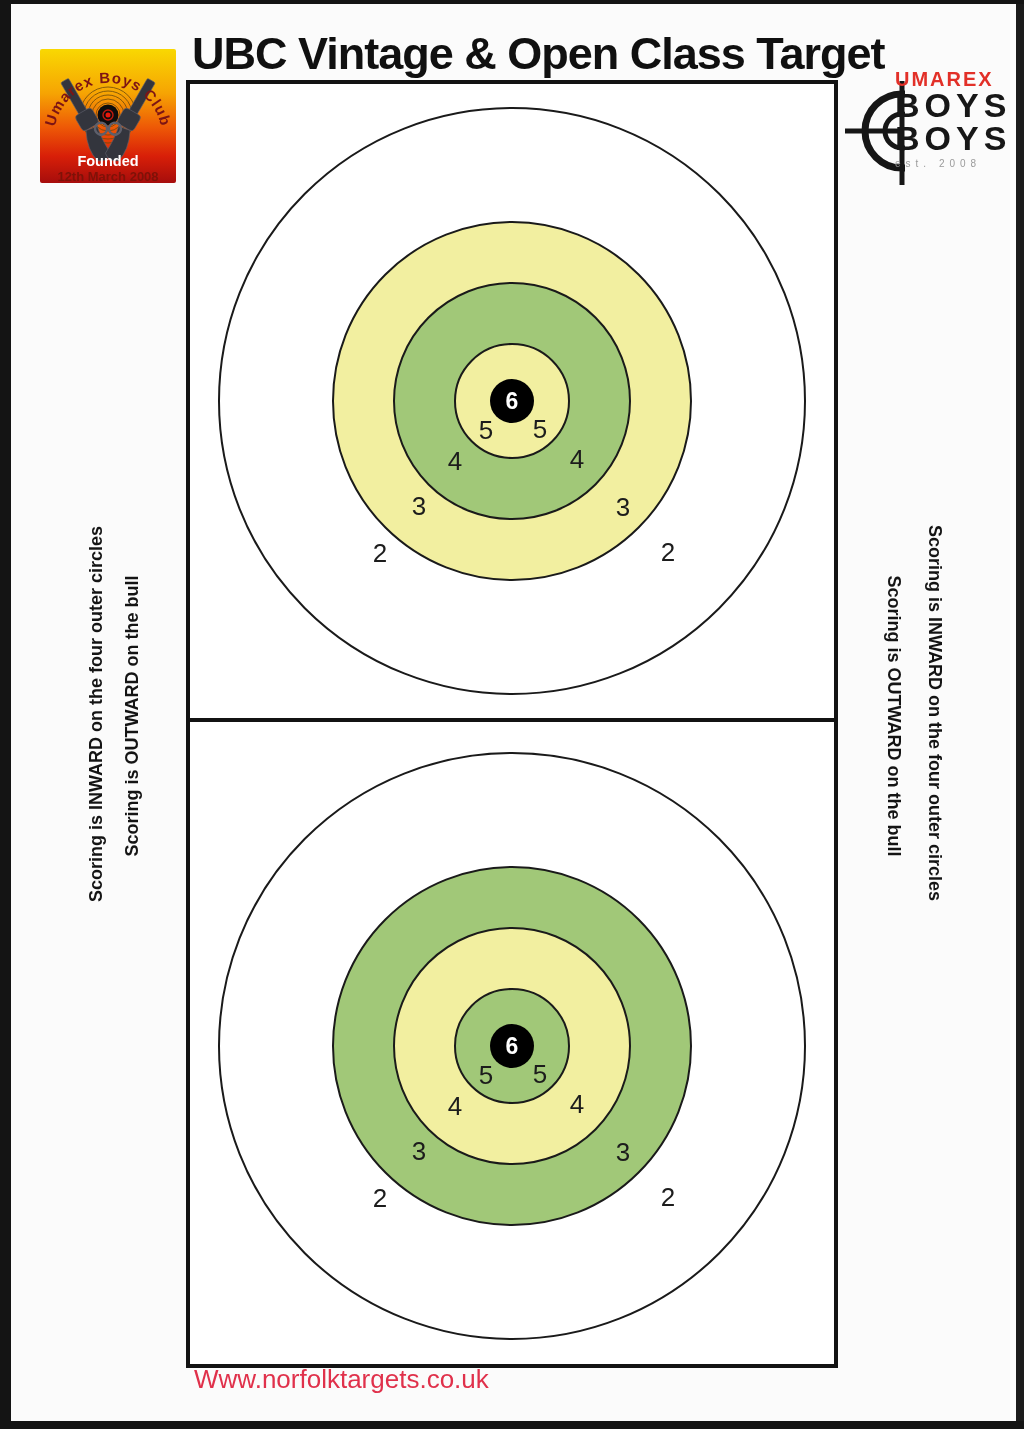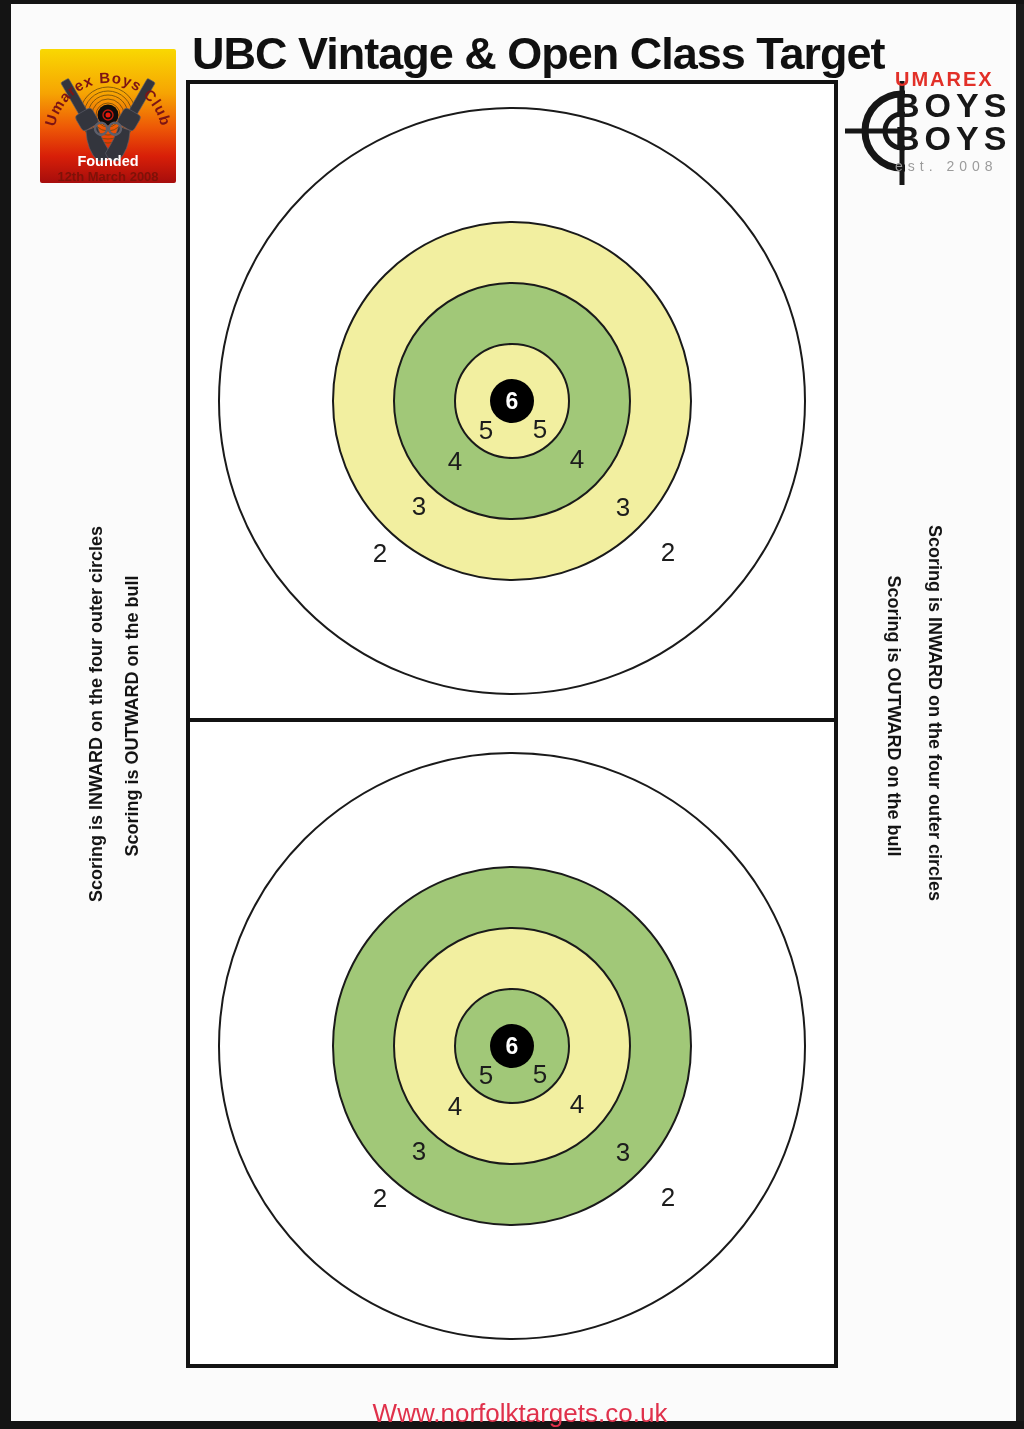--- a/index.html
+++ b/index.html
@@ -21,21 +21,21 @@
 
   
   .badge{position:absolute;left:40px;top:49px;width:136px;height:134px;}
 
   
   .brand-logo{position:absolute;left:845px;top:54px;width:168px;height:118px;margin-top:15px;}
   .crosshair{position:absolute;left:0;top:12px;}
   .brand-text{position:absolute;left:50px;top:0;line-height:1;}
   .brand{font-size:20px;font-weight:bold;letter-spacing:2px;}
   .word{font-size:34px;font-weight:800;letter-spacing:5px;line-height:0.98;color:#171717;}
-  .est{font-size:14px;letter-spacing:5px;margin-top:3px;}
+  .est{font-size:10px;letter-spacing:5px;margin-top:3px;}
 
   
   .box{position:absolute;left:186px;width:652px;border:4px solid #131313;box-sizing:border-box;background:#ffffff;}
   .box1{top:80px;height:642px;}
   .box2{top:718px;height:650px;}
 
   
   .target{position:absolute;width:588px;height:588px;}
   .t1{left:218px;top:107px;}
   .t2{left:218px;top:752px;}
@@ -58,21 +58,21 @@
   .s2l{left:calc(50% - 132px);top:calc(50% + 152px);}
   .s2r{left:calc(50% + 156px);top:calc(50% + 151px);}
 
   
   .side-note{position:absolute;white-space:nowrap;font-weight:bold;font-size:18px;color:#141414;}
   .sn-left-inward{left:96px;top:714px;transform:translate(-50%,-50%) rotate(-90deg);}
   .sn-left-outward{left:132px;top:716px;transform:translate(-50%,-50%) rotate(-90deg);}
   .sn-right-inward{left:934px;top:713px;transform:translate(-50%,-50%) rotate(90deg);}
   .sn-right-outward{left:893px;top:716px;transform:translate(-50%,-50%) rotate(90deg);}
 
-  .footer{position:absolute;left:194px;top:1398px;width:652px;text-align:center;
+  .footer{position:absolute;left:194px;top:1364px;width:652px;
           font-size:26px;text-decoration:none;display:block;}
 </style>
 </head>
 <body>
 
 <div class="page-root">
 
   <div class="frame-left"></div>
   <div class="frame-right"></div>
   <div class="frame-top"></div>

